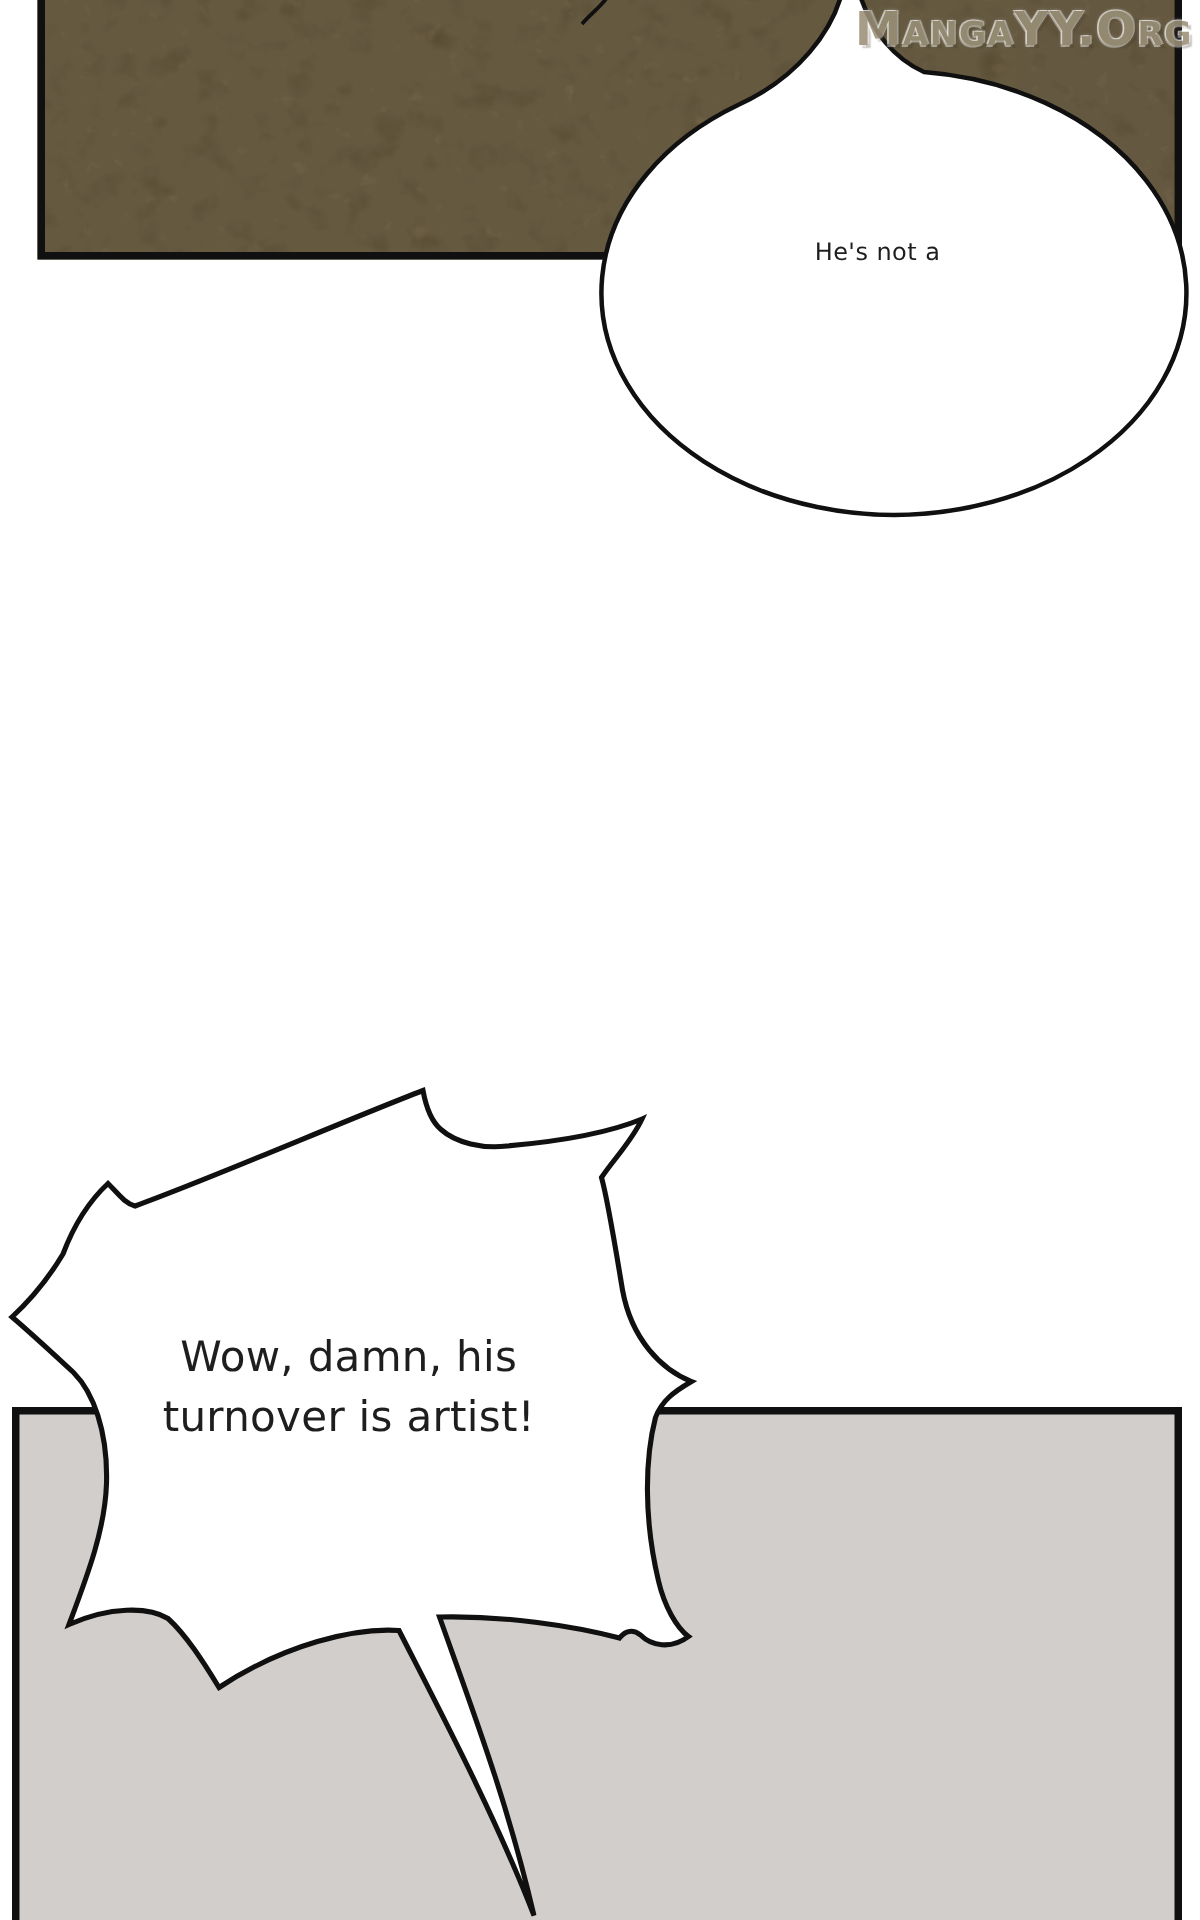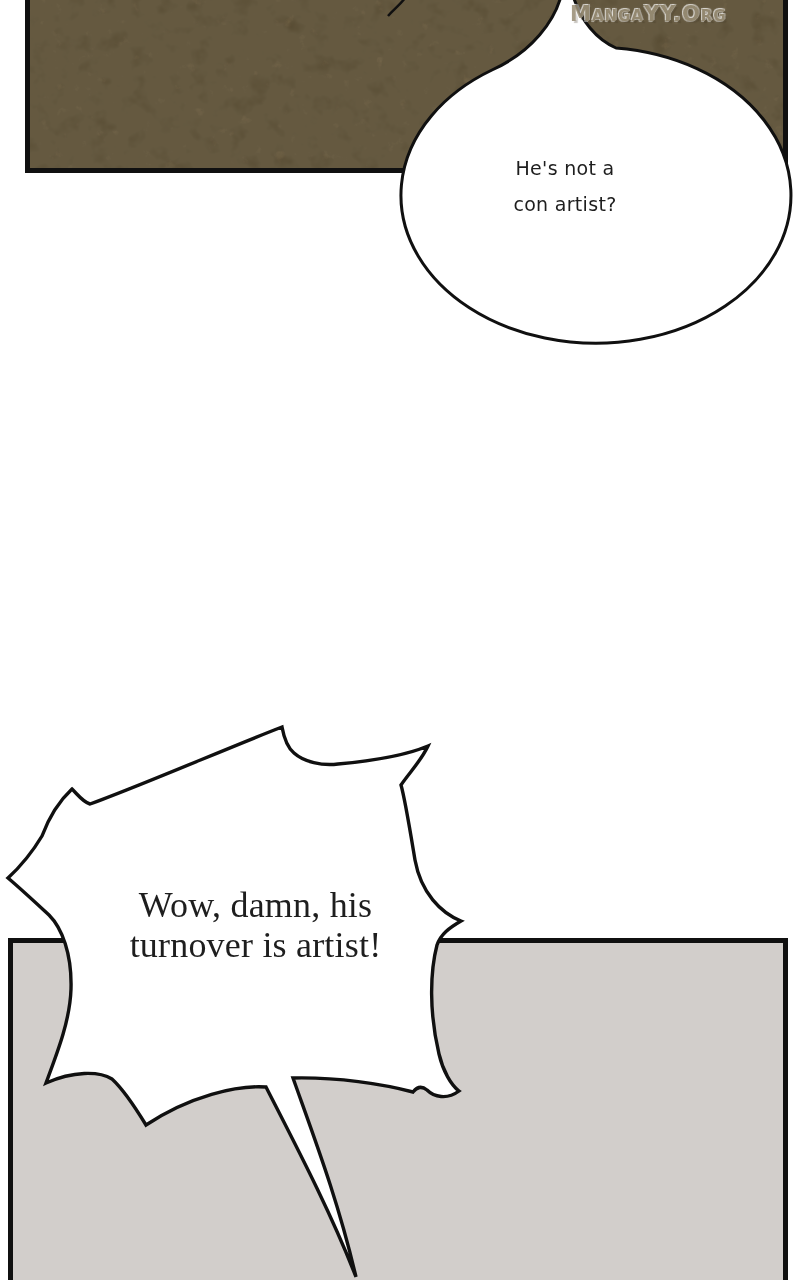--- a/index.html
+++ b/index.html
@@ -5,23 +5,23 @@
   html,body{margin:0;padding:0;background:#ffffff;}
   #stage{position:relative;width:800px;height:1280px;overflow:hidden;background:#ffffff;
          font-family:"DejaVu Sans","Liberation Sans",sans-serif;}
   .panel{position:absolute;box-sizing:border-box;border:5px solid #101010;}
   #panel-top{left:25px;top:-10px;width:763px;height:183px;overflow:hidden;}
   #panel-bottom{left:8px;top:938px;width:780px;height:352px;border-bottom:none;}
   .tex{position:absolute;left:0;top:0;width:100%;height:100%;display:block;}
   #overlay{position:absolute;left:0;top:0;width:800px;height:1280px;pointer-events:none;}
   .speech{position:absolute;text-align:center;color:#1e1e1e;}
   .speech span{display:block;}
-  #speech-oval{left:455px;top:150px;width:220px;font-size:19px;line-height:36px;letter-spacing:.3px;}
-  #speech-burst{left:103px;top:885px;width:305px;font-size:36px;line-height:40px;letter-spacing:.2px;font-family:Liberation Serif, serif;}
-  #watermark{position:absolute;left:570px;top:2px;font-size:21px;font-weight:bold;
+  #speech-oval{left:475px;top:150px;width:220px;font-size:16px;line-height:36px;letter-spacing:.3px;}
+  #speech-burst{left:80px;top:885px;width:305px;font-size:28px;line-height:40px;letter-spacing:.2px;}
+  #watermark{position:absolute;left:570px;top:2px;font-size:31px;font-weight:bold;
              font-variant:small-caps;letter-spacing:1px;opacity:.88;
              text-shadow:-1px -1px 0 rgba(255,255,255,.65), 1px -1px 0 rgba(255,255,255,.45),
                          -1px 1px 0 rgba(255,255,255,.45), 2px 2px 1px rgba(50,40,20,.30),
                           0 0 3px rgba(255,255,255,.5);}
 </style>
 </head>
 <body>
 
 <div id="stage" style="background-color: rgb(255, 255, 255);">
 
@@ -75,21 +75,20 @@
              C 36 903 21 889 8 878
              C 21 866 33 851 42 836
              C 48 820 57 803 72 789
              C 79 796 83 802 90 804
              C 140 786 230 747 282 727
              Z" fill="#ffffff" stroke="#101010"></path>
   </svg>
 
   <div id="speech-oval" class="speech" style="color: rgb(30, 30, 30);">
     <span>He's not a</span>
-    <span>con artist?</span>
   </div>
 
   <div id="speech-burst" class="speech" style="color: rgb(30, 30, 30);">
     <span>Wow, damn, his</span>
     <span>turnover is artist!</span>
   </div>
 
   <div id="watermark" style="color: rgb(154, 143, 119);">MangaYY.Org</div>
 
 </div>

